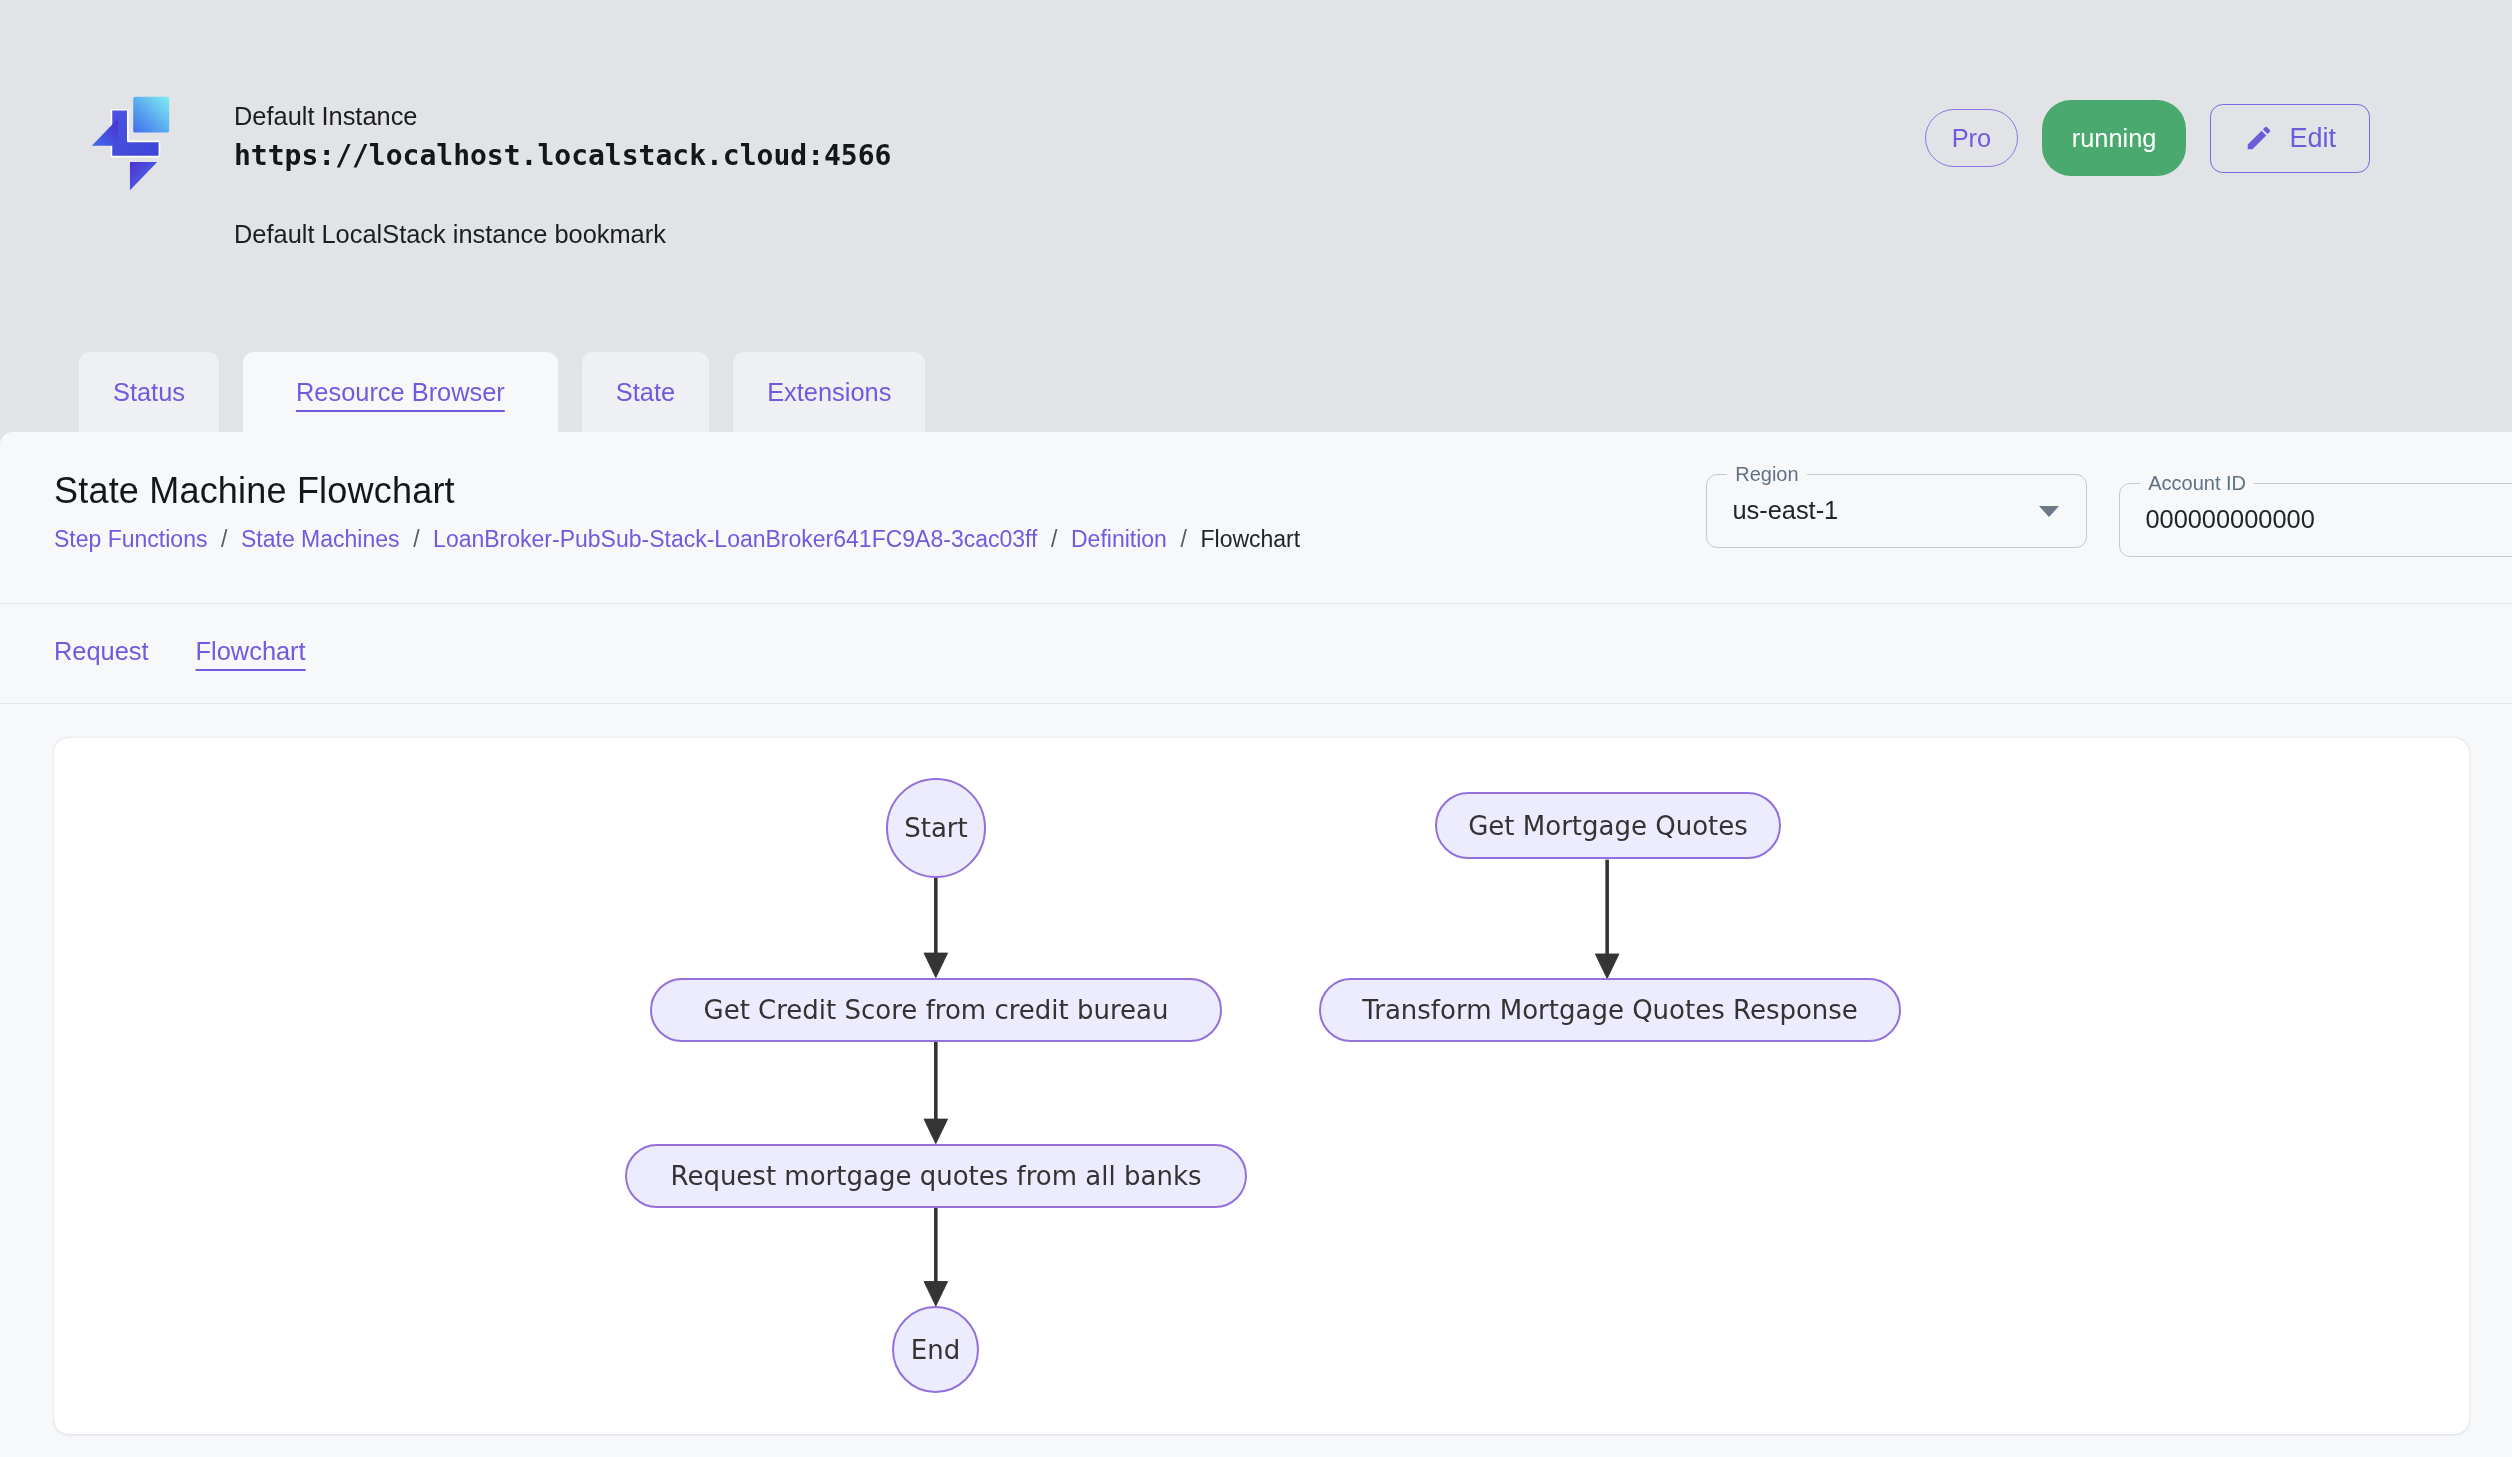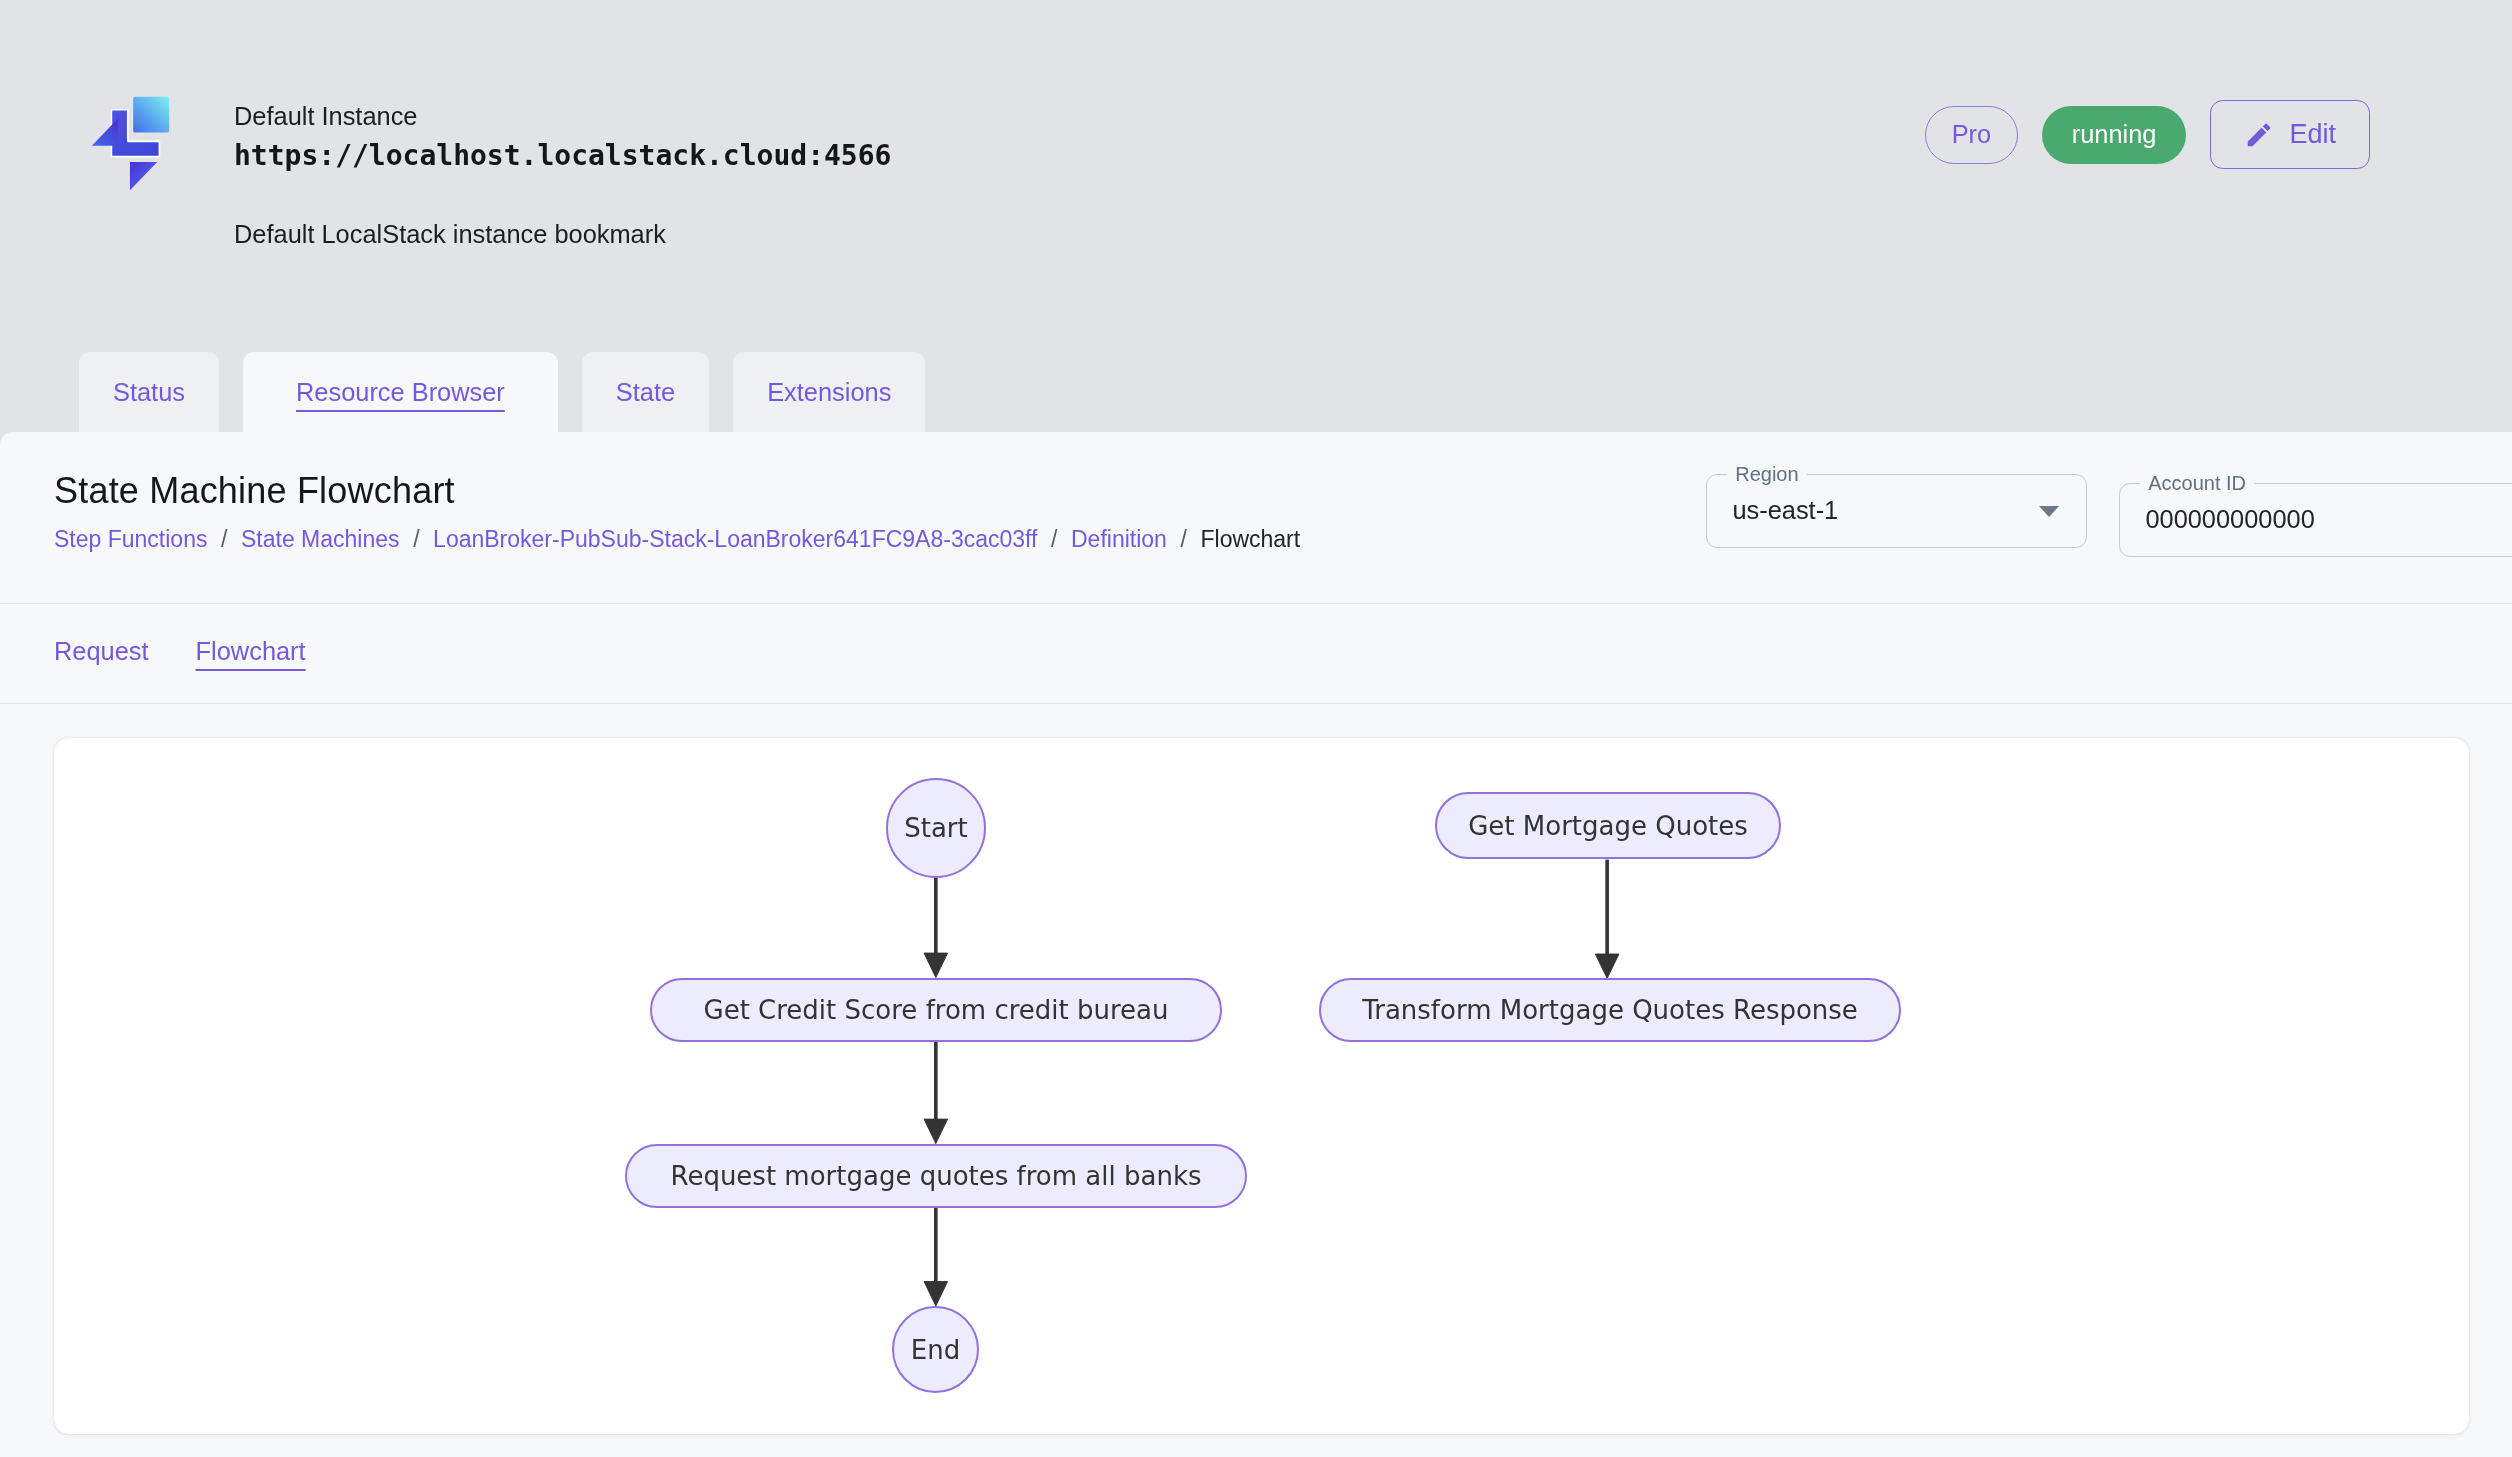--- a/index.html
+++ b/index.html
@@ -16,21 +16,21 @@
   .inst-block { position:absolute; left:234px; top:102px; }
   .inst-name { font-size:25.4px; color:#1c1d22; }
   .inst-url  { font-family:"DejaVu Sans Mono", monospace; font-weight:bold; font-size:28px; color:#15161a; margin-top:8.2px; }
   .inst-desc { font-size:25.4px; color:#1c1d22; margin-top:48px; }
   .header-badges { position:absolute; top:100px; right:142px; display:flex; align-items:center; gap:23.6px; }
   .pill-pro {
     height:58px; padding:0 26px; display:flex; align-items:center;
     border:1.8px solid #8b7ae4; border-radius:29px; color:#7458dd; font-size:25.4px; background:transparent;
   }
   .pill-running {
-    height:58px; padding:0 30px; display:flex; align-items:center;
+    height:76px; padding:0 30px; display:flex; align-items:center;
     border-radius:29px; background:#4aa96e; color:#ffffff; font-size:25.4px;
   }
   .btn-edit {
     height:69px; padding:8px 33px; display:flex; align-items:center; gap:15.4px;
     border:1.8px solid #7a68dd; border-radius:12.7px; color:#6d5bd8; font-size:27px;
     background:transparent; cursor:pointer;
   }
   .btn-edit svg { width:30px; height:30px; }
   
   .tabs { position:absolute; left:79px; top:352px; display:flex; gap:24px; height:80px; }

